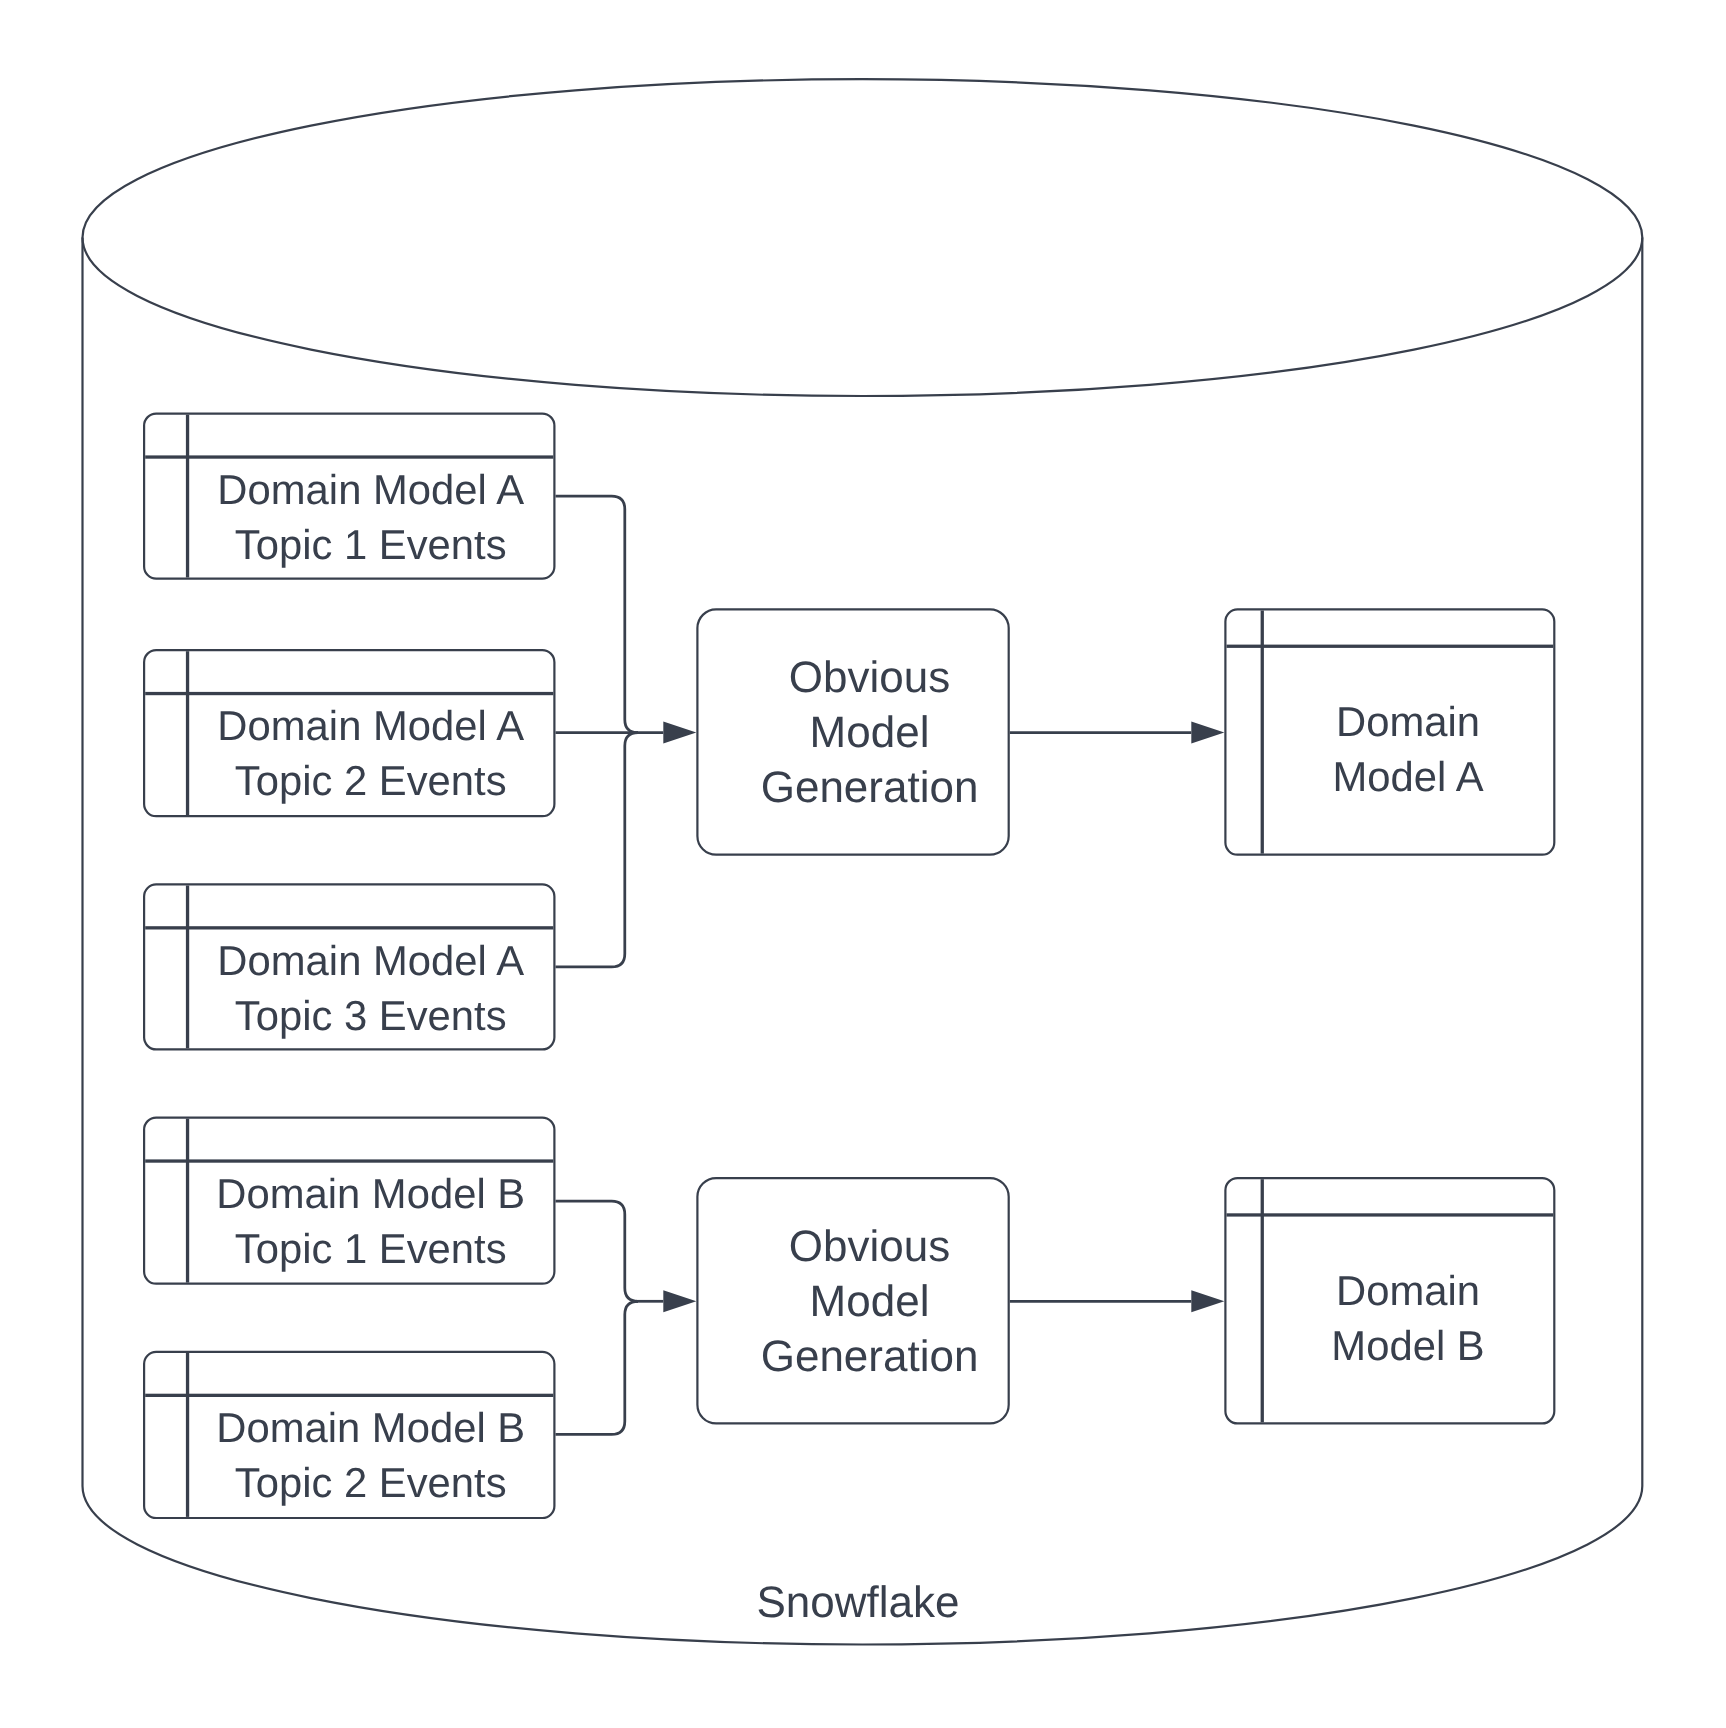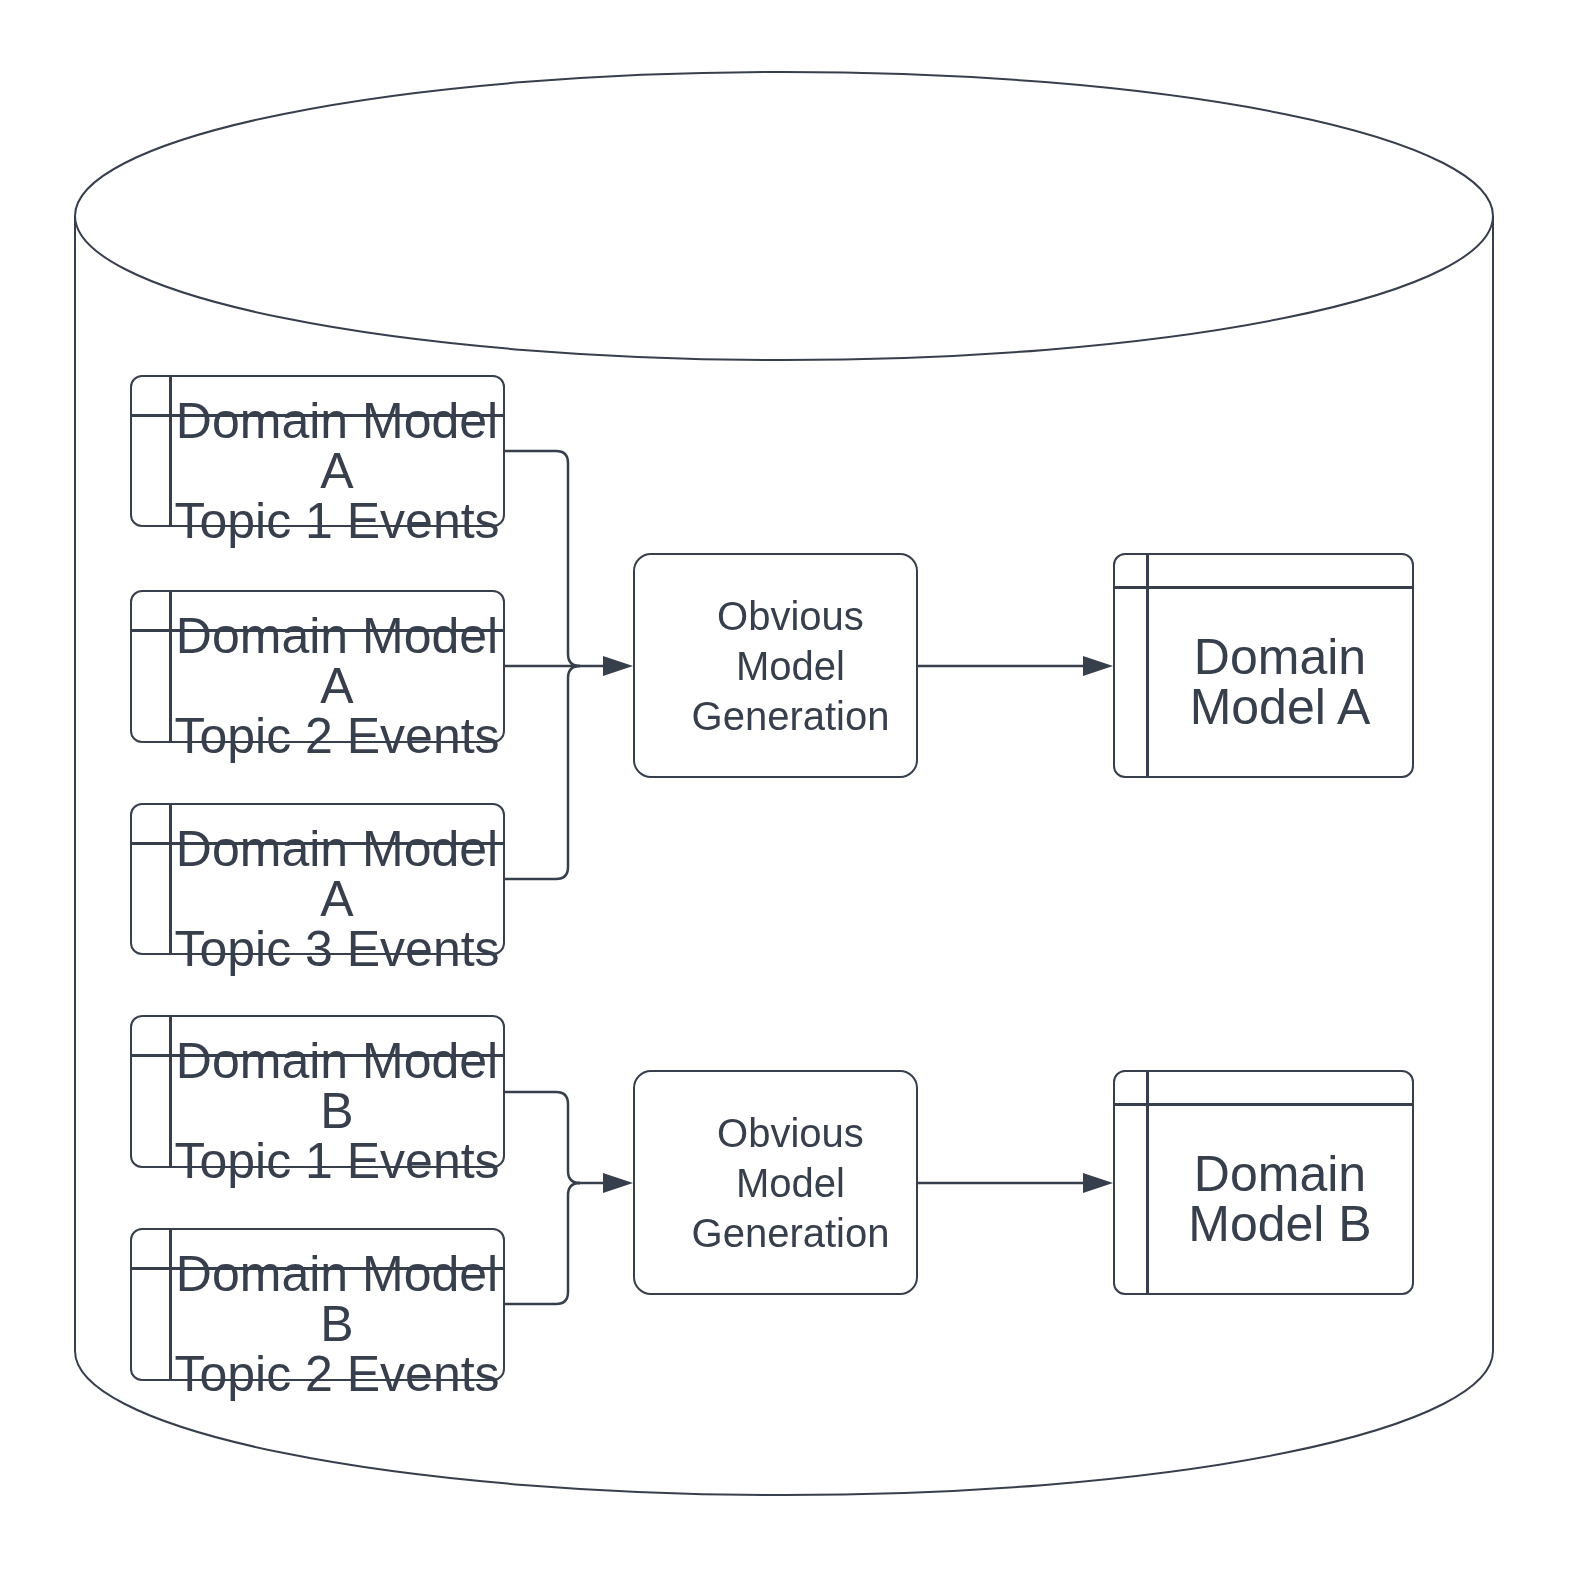--- a/index.html
+++ b/index.html
@@ -52,21 +52,21 @@
     position: absolute;
     left: calc(var(--gut) + 2px);
     top: calc(var(--gut) + 2px);
     right: 0;
     bottom: 0;
     display: flex;
     align-items: center;
     justify-content: center;
     text-align: center;
     white-space: pre-line;
-    font-size: 50px;
+    font-size: 38px;
     line-height: 50px;
   }
   
   .process-box {
     position: absolute;
     box-sizing: border-box;
     border: 2.5px solid var(--stroke, #383f4c);
     border-radius: 18px;
     background: #ffffff;
     display: flex;
@@ -168,14 +168,15 @@
     <div class="label">Domain
 Model A</div>
   </div>
   <div class="table-box" id="out-b">
     <div class="vline"></div>
     <div class="hline"></div>
     <div class="label">Domain
 Model B</div>
   </div>
 
+  <div class="container-label">Snowflake</div>
 
 </div>
 
 </body></html>

